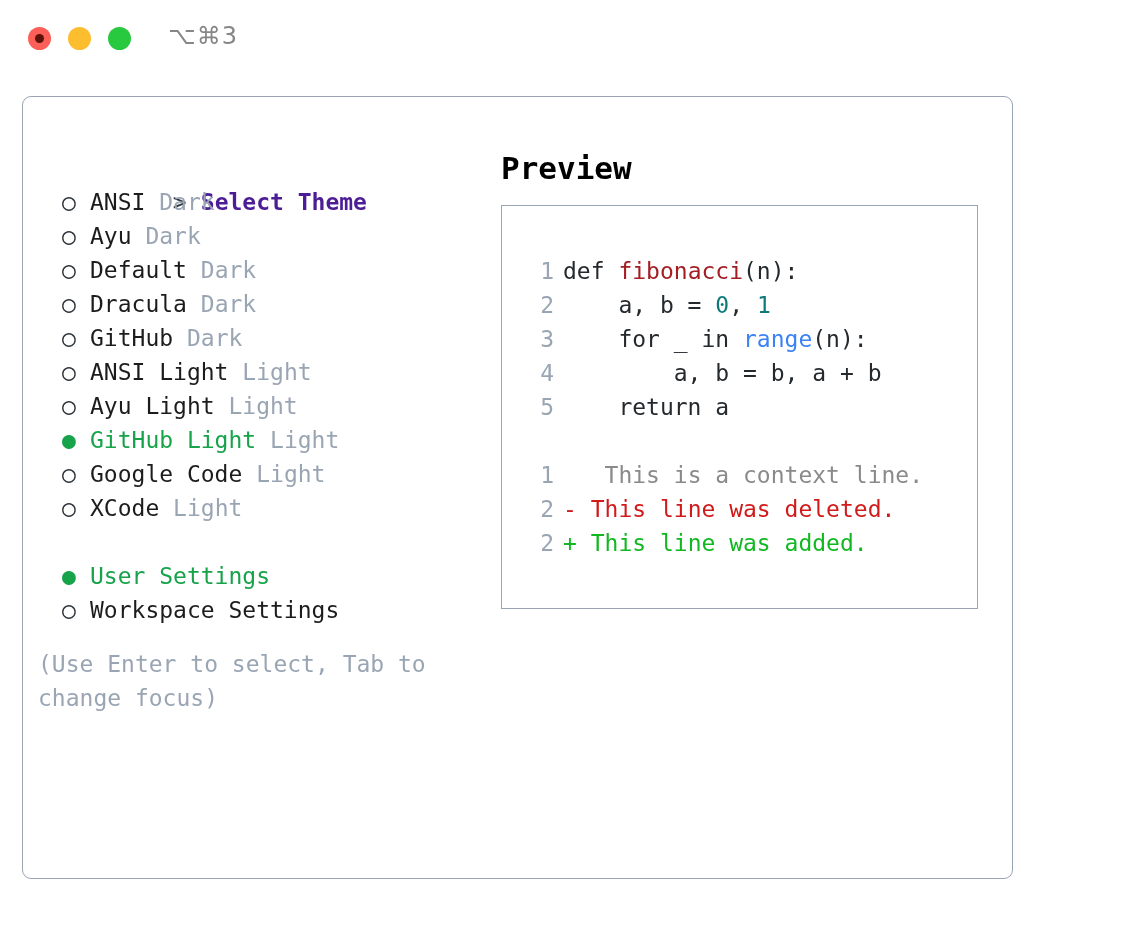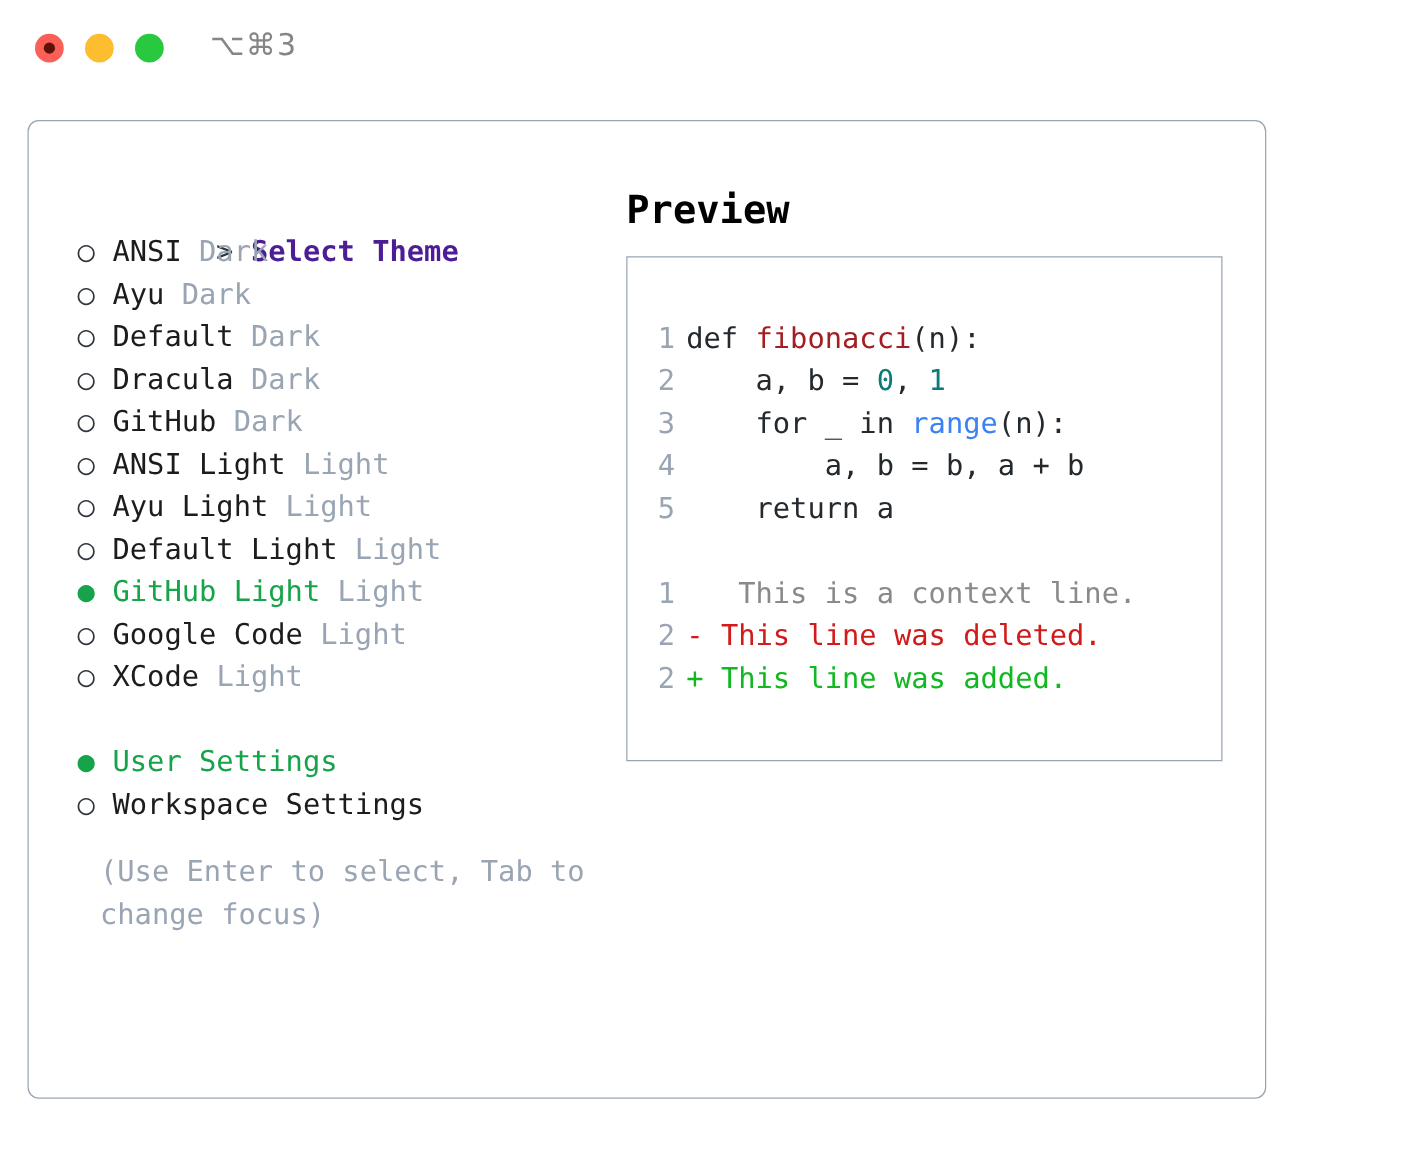--- a/index.html
+++ b/index.html
@@ -102,21 +102,20 @@
   .sel  { color: #16a34a; }
   .sel .bullet { color: #16a34a; }
   .spacer-row { height: 34px; }
 
   #hint {
     margin-top: 20px;
     font-size: 23px;
     line-height: 34px;
     color: #9aa5b4;
     width: 410px;
-    margin-left: 42px;
   }
 
   
   #right-col {
     position: absolute;
     left: 478px;
     top: 54px;
     width: 500px;
   }
   #preview-title {
@@ -130,21 +129,21 @@
   #preview-box {
     width: 477px;
     height: 404px;
     border: 1.5px solid #9aa5b4;
     box-sizing: border-box;
     background: #ffffff;
     position: relative;
   }
   #code-area {
     position: absolute;
-    left: 12px;
+    left: 26px;
     top: 48px;
     font-size: 23px;
   }
   .cl {
     height: 34px;
     line-height: 34px;
     white-space: pre;
   }
   .ln {
     display: inline-block;
@@ -183,21 +182,20 @@
       </div>
 
       <div id="theme-items">
           <div class="row"><span class="bullet">○</span><span>ANSI</span><span> </span><span class="tag">Dark</span></div>
           <div class="row"><span class="bullet">○</span><span>Ayu</span><span> </span><span class="tag">Dark</span></div>
           <div class="row"><span class="bullet">○</span><span>Default</span><span> </span><span class="tag">Dark</span></div>
           <div class="row"><span class="bullet">○</span><span>Dracula</span><span> </span><span class="tag">Dark</span></div>
           <div class="row"><span class="bullet">○</span><span>GitHub</span><span> </span><span class="tag">Dark</span></div>
           <div class="row"><span class="bullet">○</span><span>ANSI Light</span><span> </span><span class="tag">Light</span></div>
           <div class="row"><span class="bullet">○</span><span>Ayu Light</span><span> </span><span class="tag">Light</span></div>
-          <div class="row"><span class="bullet">○</span><span>Default Light</span><span> </span><span class="tag">Light</span></div>
           <div class="row sel"><span class="bullet">●</span><span>GitHub Light</span><span> </span><span class="tag">Light</span></div>
           <div class="row"><span class="bullet">○</span><span>Google Code</span><span> </span><span class="tag">Light</span></div>
           <div class="row"><span class="bullet">○</span><span>XCode</span><span> </span><span class="tag">Light</span></div>
         </div>
 
       <div class="spacer-row"></div>
 
 
       <div id="apply-items">
           <div class="row sel"><span class="bullet">●</span><span>User Settings</span></div>

